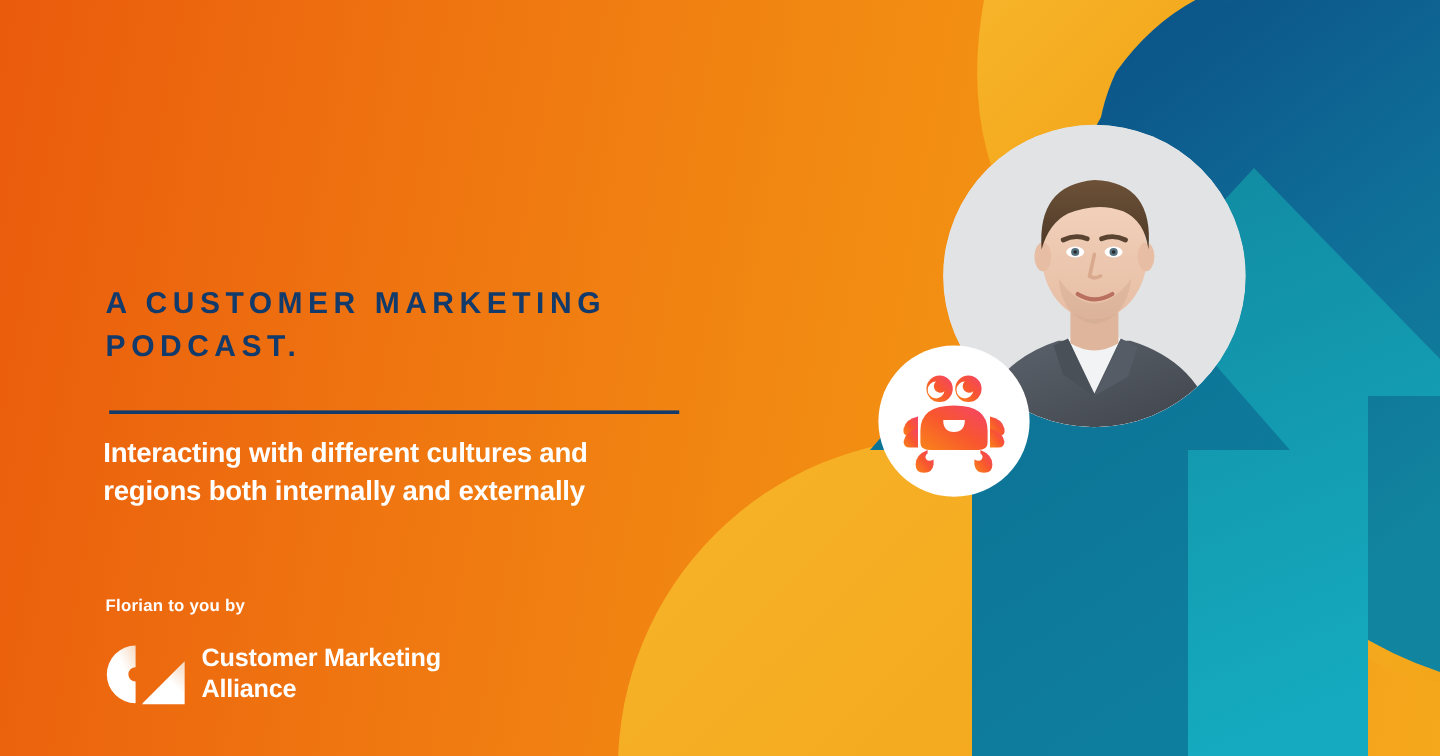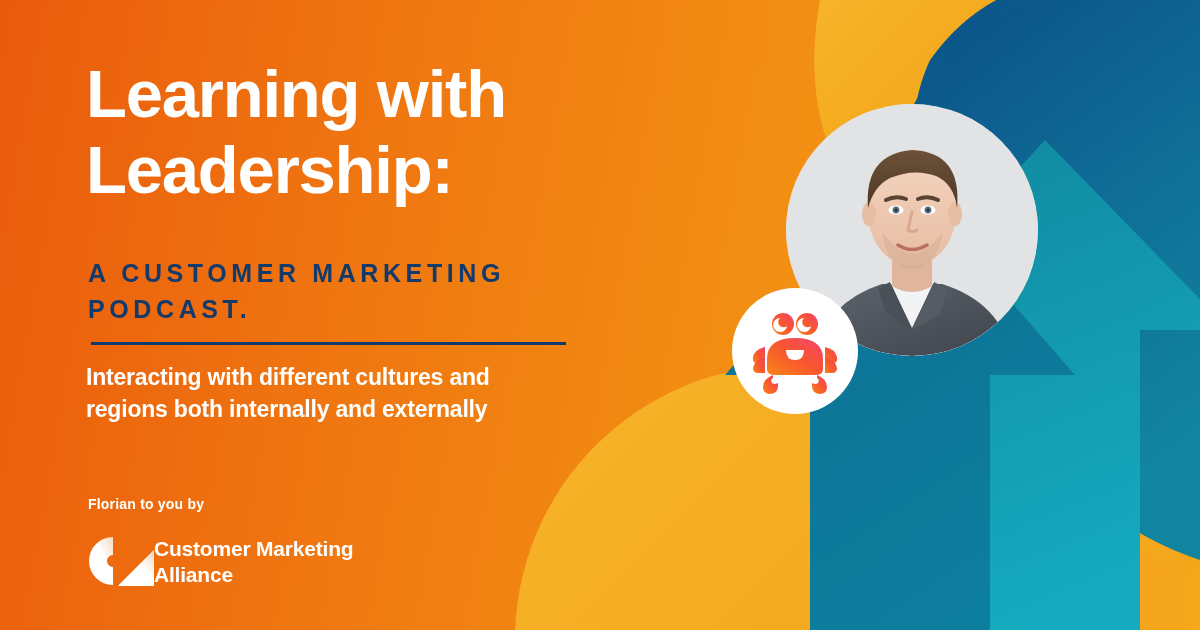--- a/index.html
+++ b/index.html
@@ -45,21 +45,21 @@
     margin: 0;
     color: #ffffff;
     font-size: 67px;
     line-height: 1.14;
     font-weight: 700;
     letter-spacing: -1.2px;
   }
 
   .kicker {
     position: absolute;
-    top: 256px;
+    top: 236px;
     left: 2px;
     width: 540px;
     margin: 0;
     color: #123a6b;
     font-size: 25px;
     line-height: 1.42;
     font-weight: 700;
     letter-spacing: 4.6px;
     text-transform: uppercase;
   }
@@ -96,21 +96,22 @@
     font-weight: 700;
     letter-spacing: 0.2px;
   }
 
   
   .cma-logo {
     position: absolute;
     top: 536px;
     left: 2px;
     display: flex;
-    align-items: flex-start;
+    align-items: center;
+    gap: 14px;
   }
   .cma-mark {
     width: 66px;
     height: 50px;
     flex: none;
     display: block;
   }
   .cma-wordmark {
     color: #ffffff;
     font-size: 21px;
@@ -226,21 +227,20 @@
       <path d="M1045,140 L1230,330 L1140,330 L1140,640 L960,640 L960,330 L870,330 Z" fill="url(#gTealLight)"></path>
 
       <path d="M900,175 L1075,375 L990,375 L990,645 L810,645 L810,375 L725,375 Z" fill="url(#gTealDark)"></path>
 
       <path d="M560,500 L810,500 L810,640 L560,640 Z" fill="#ee7d10" opacity="0"></path>
     </g>
   </svg>
 
   <div class="content">
 
-    <h1 class="title">Learning with Leadership:</h1>
 
     <p class="kicker">A Customer Marketing Podcast.</p>
 
     <div class="divider"></div>
 
     <p class="episode">Interacting with different cultures and regions both internally and externally</p>
 
     <p class="brought">Florian to you by</p>
 
     <div class="cma-logo">

